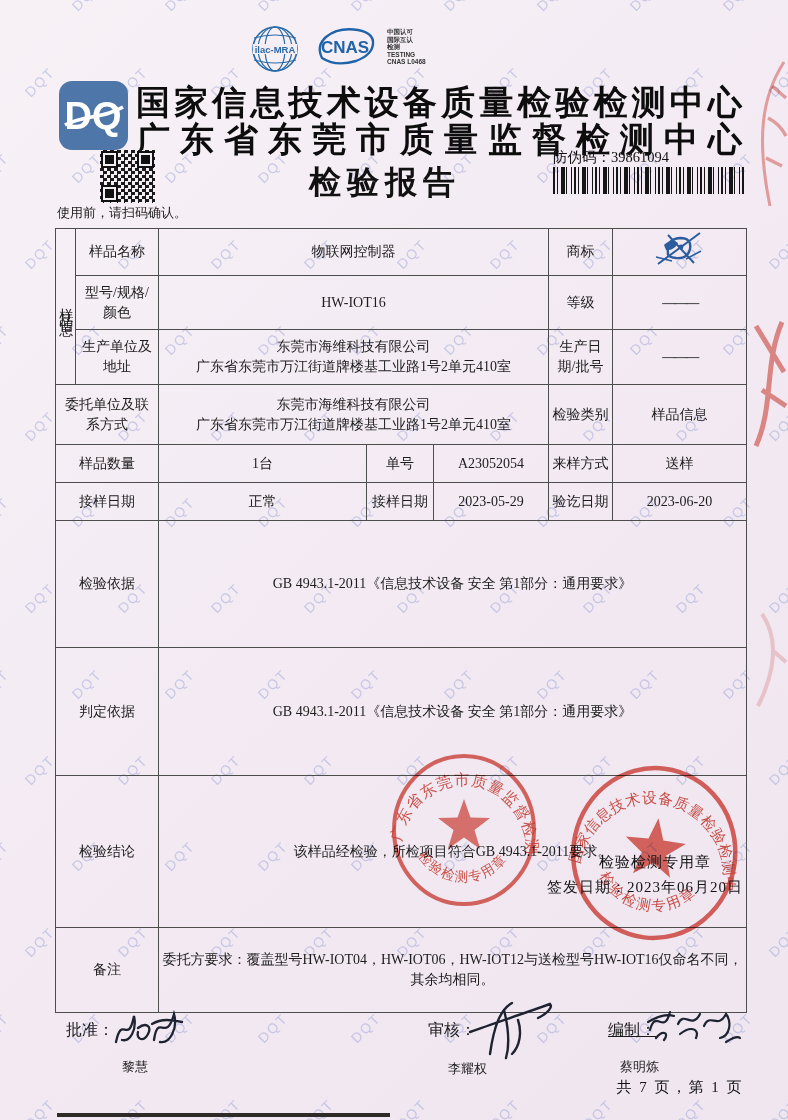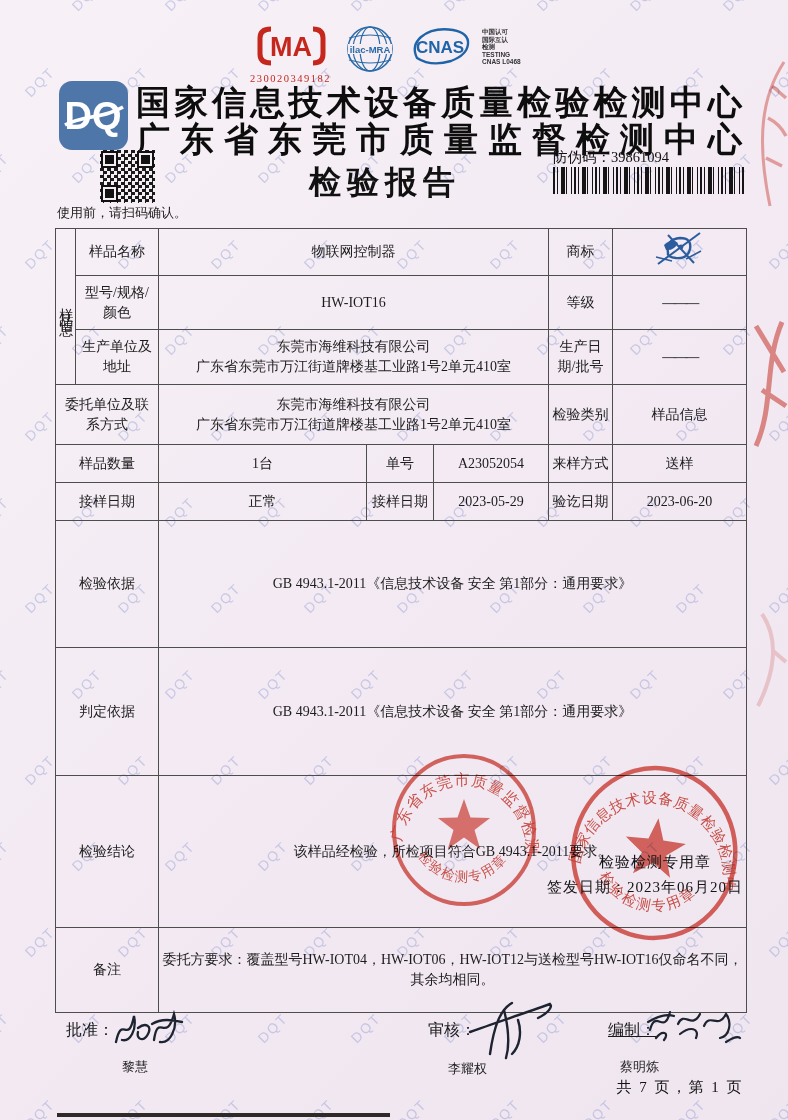--- a/index.html
+++ b/index.html
@@ -177,28 +177,20 @@
       <span class="wm" style="left: 208px; top: 1106px;">DQT</span>
       <span class="wm" style="left: 301px; top: 1106px;">DQT</span>
       <span class="wm" style="left: 394px; top: 1106px;">DQT</span>
       <span class="wm" style="left: 487px; top: 1106px;">DQT</span>
       <span class="wm" style="left: 580px; top: 1106px;">DQT</span>
       <span class="wm" style="left: 673px; top: 1106px;">DQT</span>
       <span class="wm" style="left: 766px; top: 1106px;">DQT</span>
     </div>
 
   <div class="certs">
-    <div style="text-align:center;">
-      <svg width="72" height="44" viewBox="0 0 72 44">
-        <path d="M58,5 Q68,5 68,14 L68,30 Q68,39 58,39" fill="none" stroke="#c5271d" stroke-width="5"></path>
-        <path d="M16,5 Q5,5 5,14 L5,30 Q5,39 16,39" fill="none" stroke="#c5271d" stroke-width="5"></path>
-        <text x="36" y="32" text-anchor="middle" font-family="Liberation Sans,sans-serif" font-weight="bold" font-size="27" fill="#c5271d">MA</text>
-      </svg>
-      <div class="cma-num">230020349182</div>
-    </div>
     <svg width="50" height="50" viewBox="0 0 50 50">
       <circle cx="25" cy="25" r="22" fill="none" stroke="#2a6aa6" stroke-width="1.6"></circle>
       <ellipse cx="25" cy="25" rx="10" ry="22" fill="none" stroke="#2a6aa6" stroke-width="1.2"></ellipse>
       <ellipse cx="25" cy="25" rx="17" ry="22" fill="none" stroke="#2a6aa6" stroke-width="1.2"></ellipse>
       <path d="M4,14 Q25,8 46,14 M4,36 q21,6 42,0" fill="none" stroke="#2a6aa6" stroke-width="1.2"></path>
       <rect x="3" y="20" width="44" height="10" fill="#f5edf4"></rect>
       <text x="25" y="28.5" text-anchor="middle" font-family="Liberation Sans,sans-serif" font-weight="bold" font-size="9.5" fill="#2a6aa6">ilac-MRA</text>
     </svg>
     <div style="display:flex;align-items:center;gap:8px;">
       <svg width="62" height="46" viewBox="0 0 62 46">

